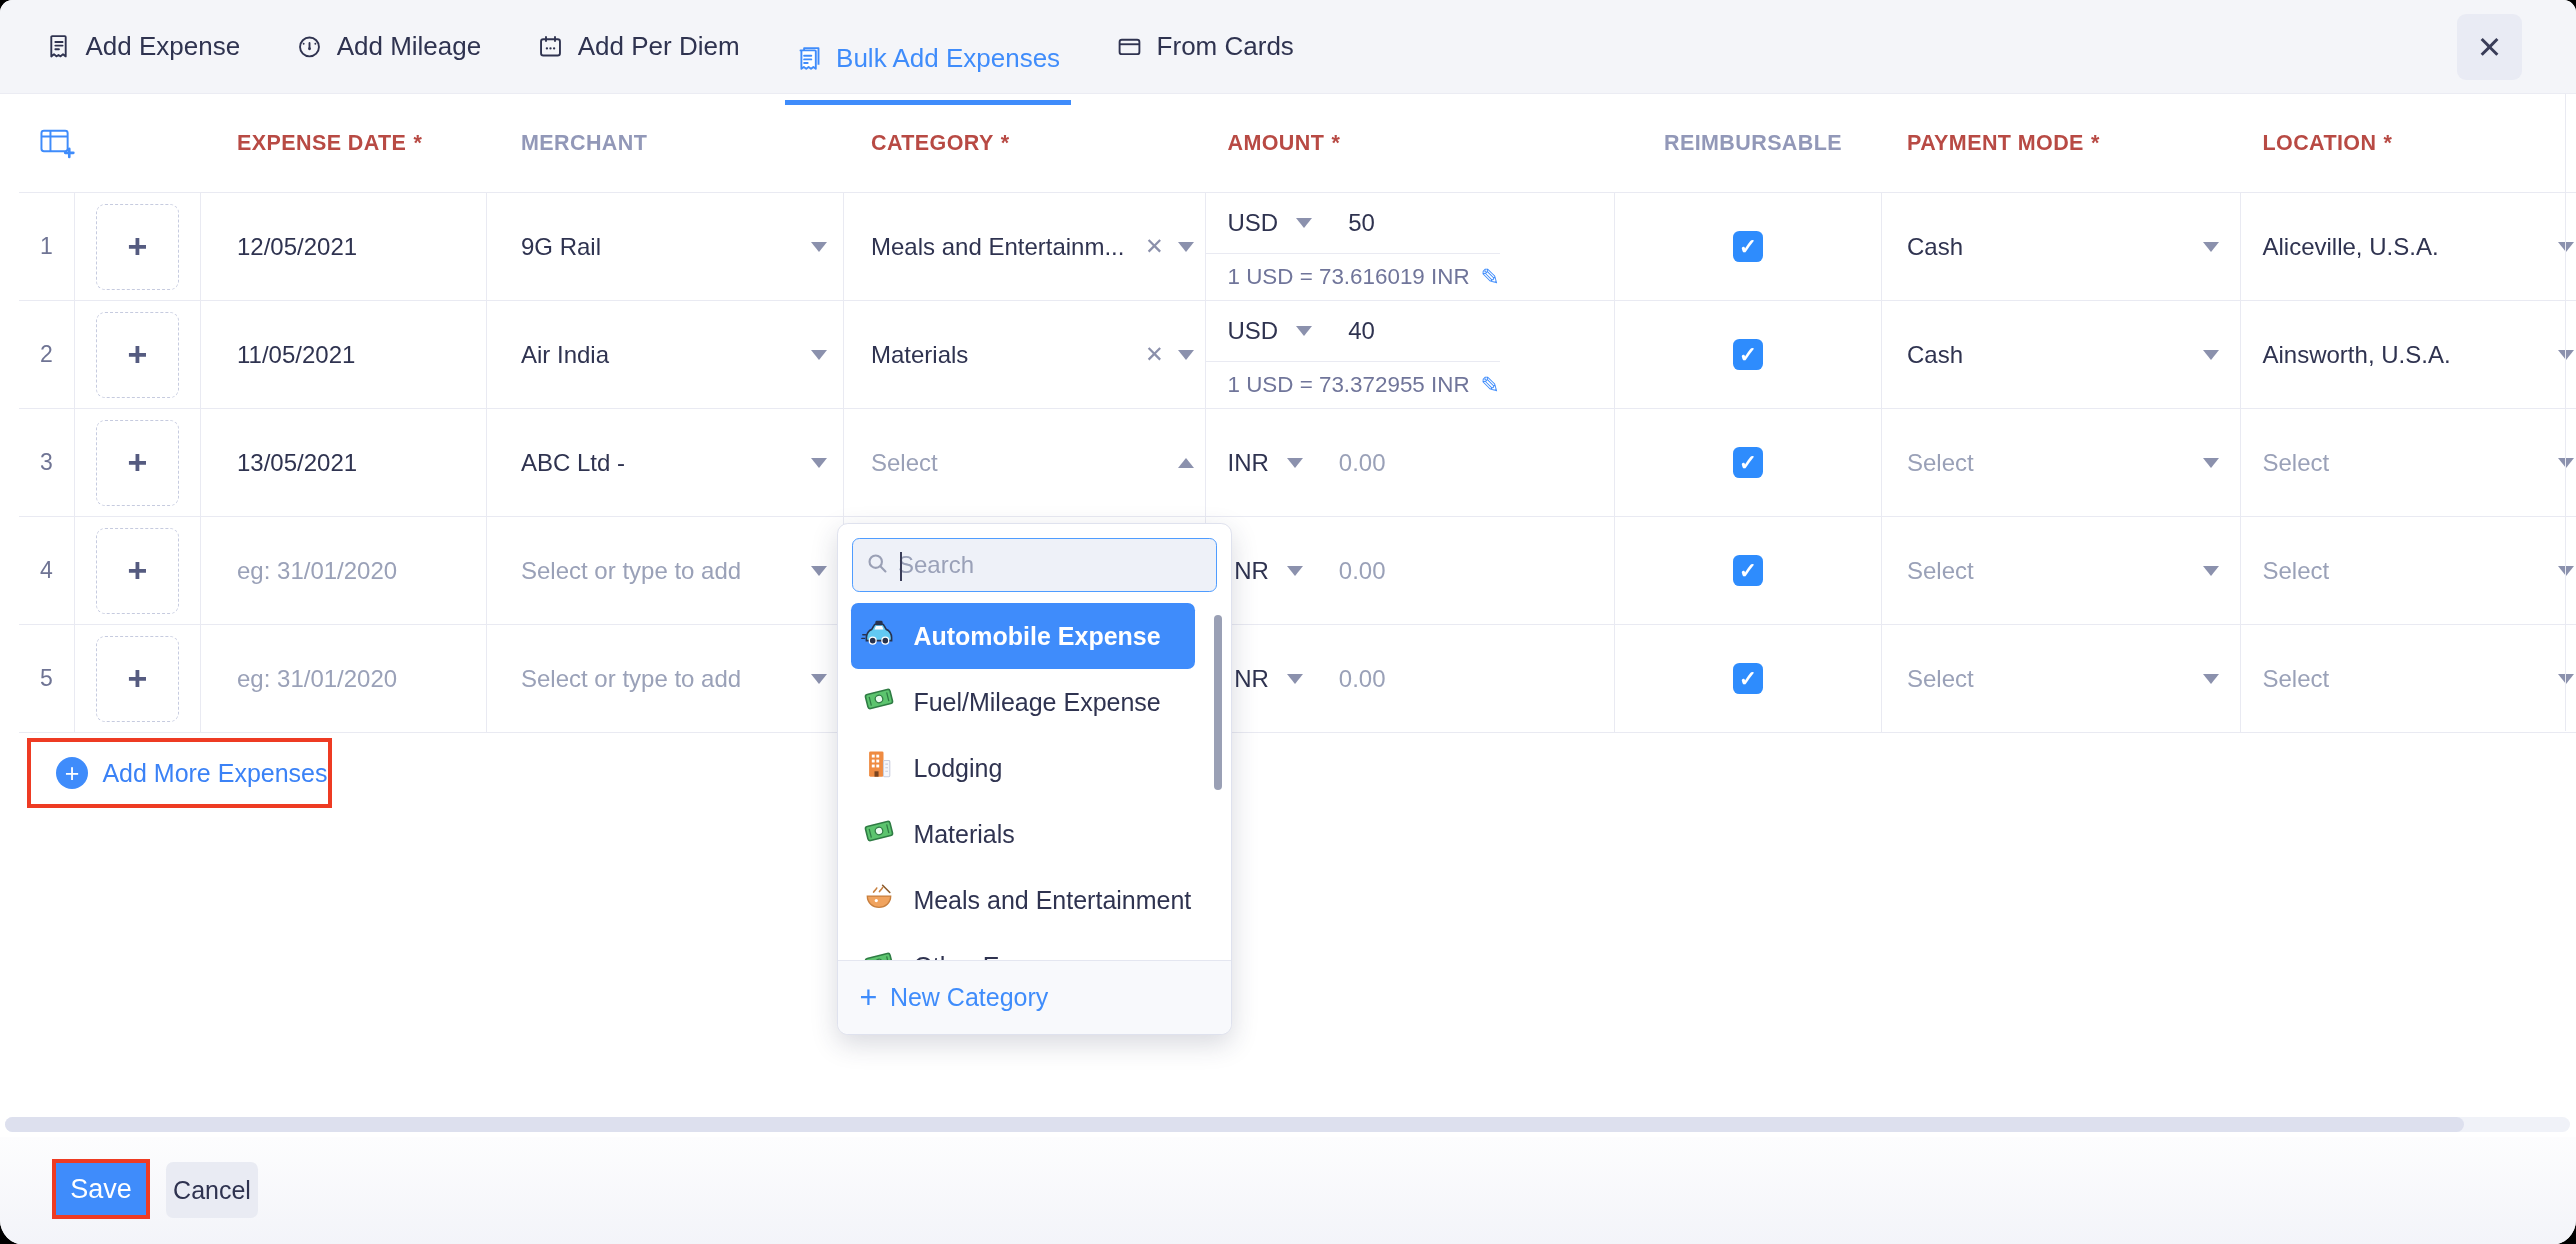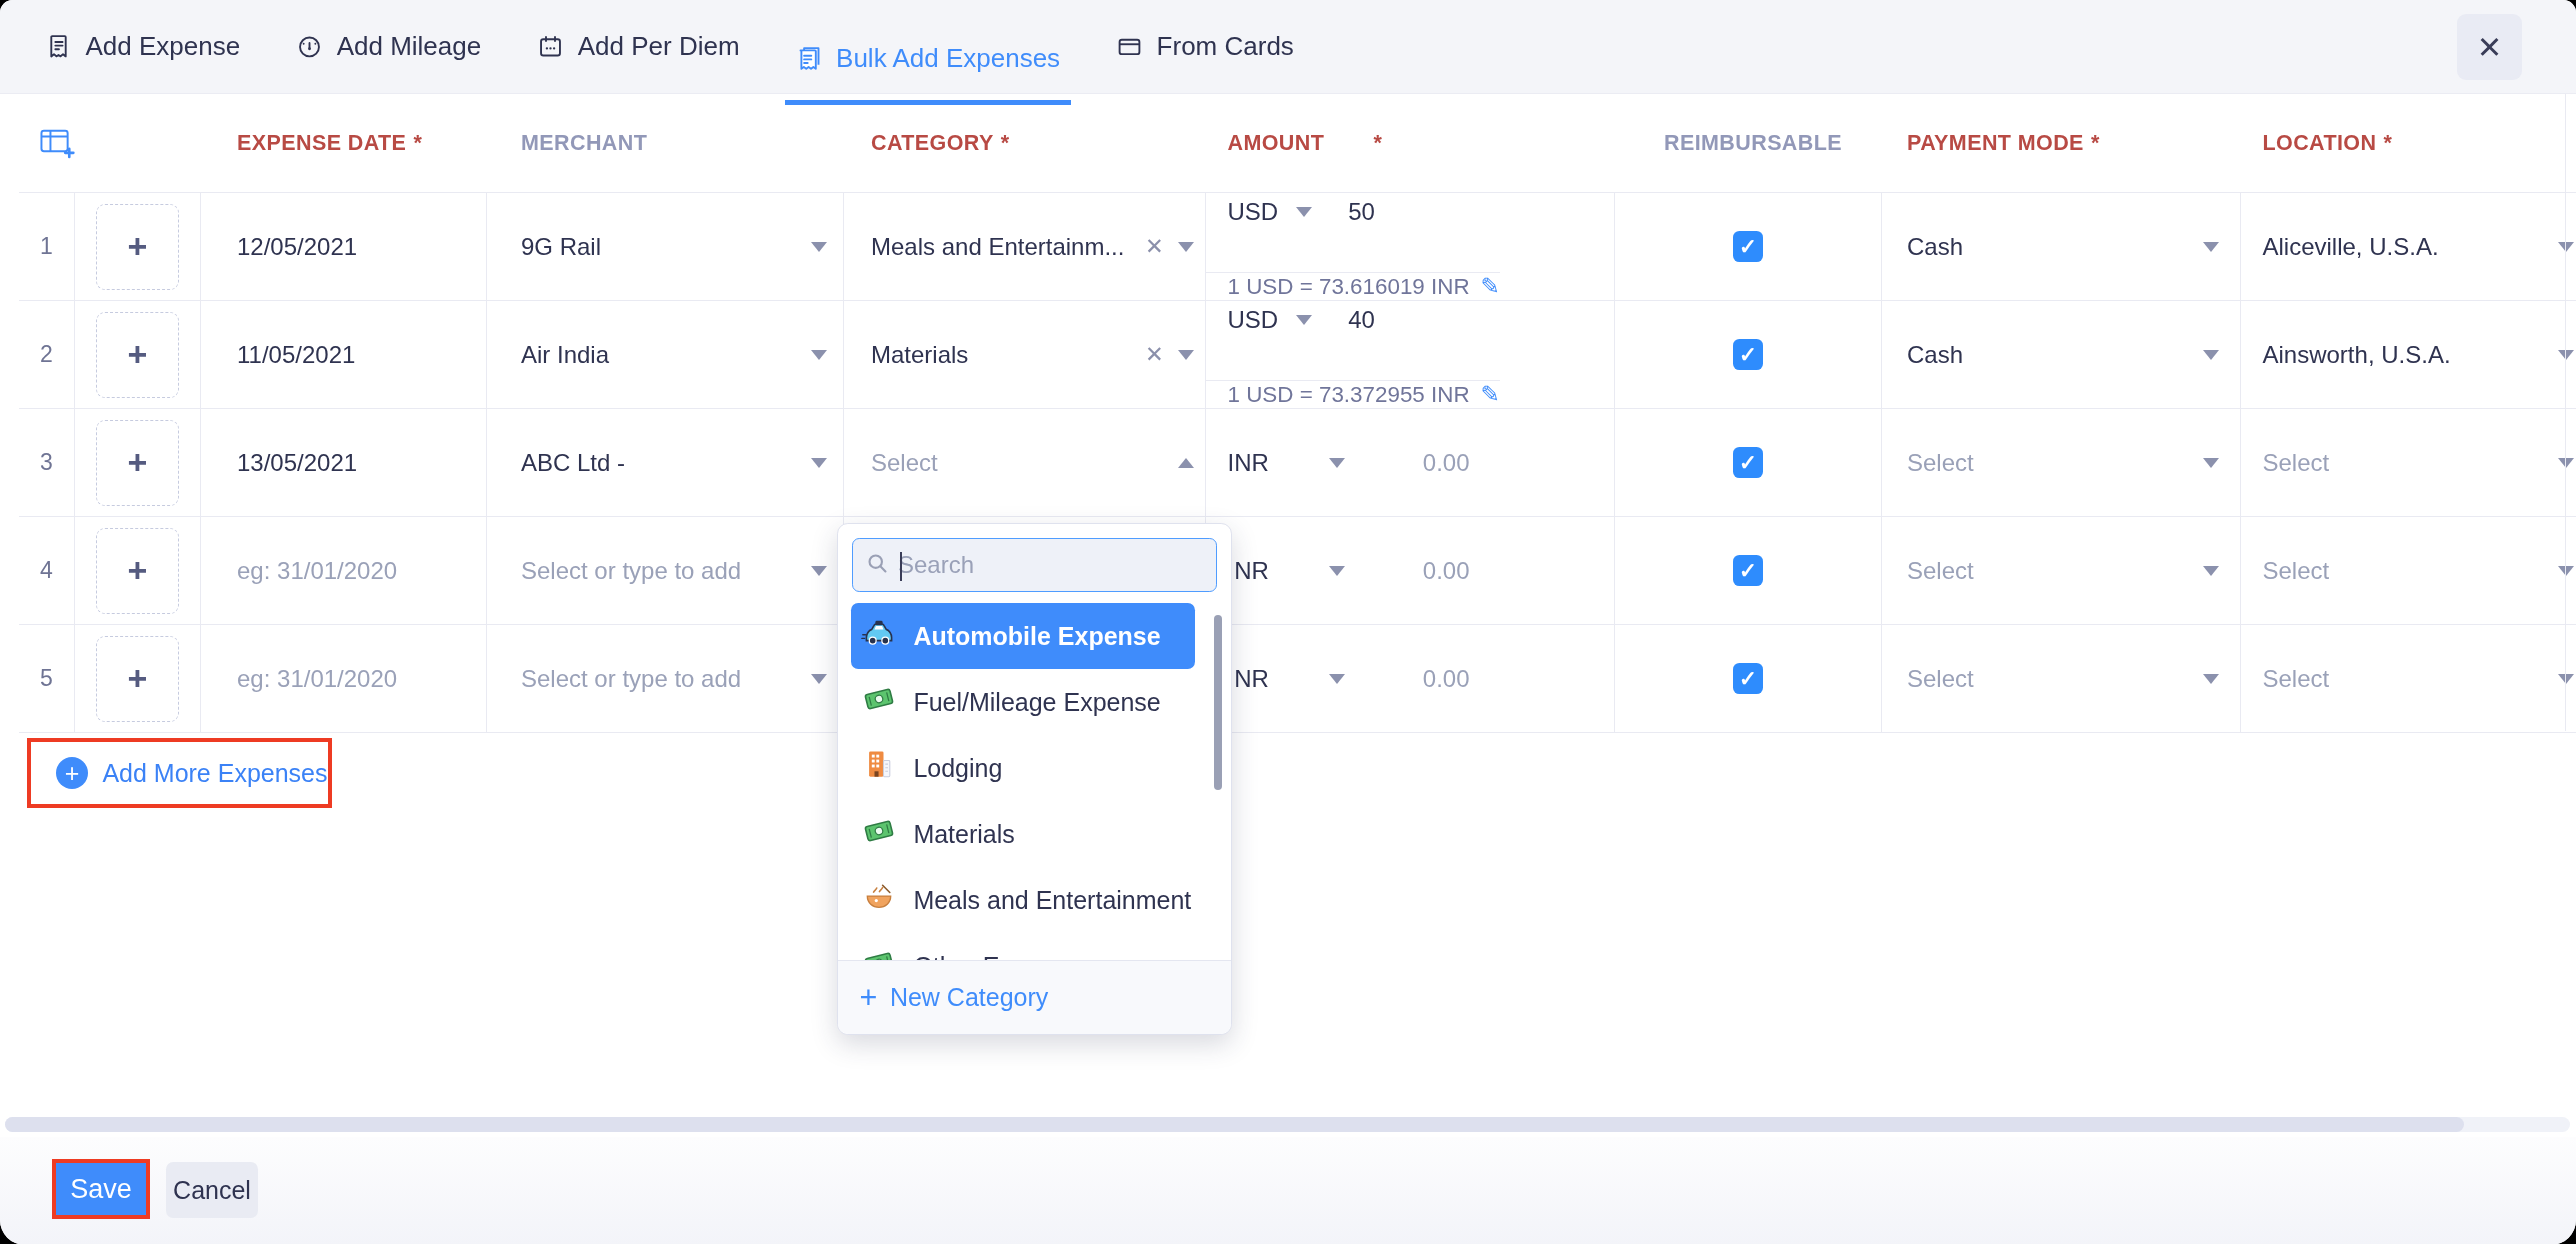--- a/index.html
+++ b/index.html
@@ -31,21 +31,21 @@
 
   .th { font-size:21.5px; letter-spacing:0.4px; font-weight:bold; color:#9298b8; }
   .th.req { color:#b84a44; }
   .th .star { margin-left:7.2px; }
   .c-addcol { justify-content:flex-start; padding-left:20px; }
   .c-num  { justify-content:center; color:#6f7494; font-size:23px; }
   .c-plus { justify-content:center; }
   .c-date { padding-left:36px; }
   .c-merc { padding-left:34px; padding-right:16px; }
   .c-cat  { padding-left:27px; padding-right:10.8px; }
-  .c-amt  { padding-left:21.5px;gap:42px; }
+  .c-amt  { padding-left:21.5px; }
   .c-reimb{ justify-content:center; }
   .c-pay  { padding-left:25px; padding-right:21.5px; }
   .c-loc  { padding-left:21.5px; padding-right:20px; }
   .th.c-reimb { justify-content:flex-start; padding-left:49px; }
 
   .placeholder { color:#9aa1b8; }
   .caret { width:0; height:0; border-left:8px solid transparent; border-right:8px solid transparent;
            border-top:10px solid #8b91ad; margin-left:auto; flex:none; }
   .caret.up { border-top:none; border-bottom:10px solid #8b91ad; }
   .clear-x { margin-left:auto; color:#8b90ab; font-size:22.4px; flex:none; }

